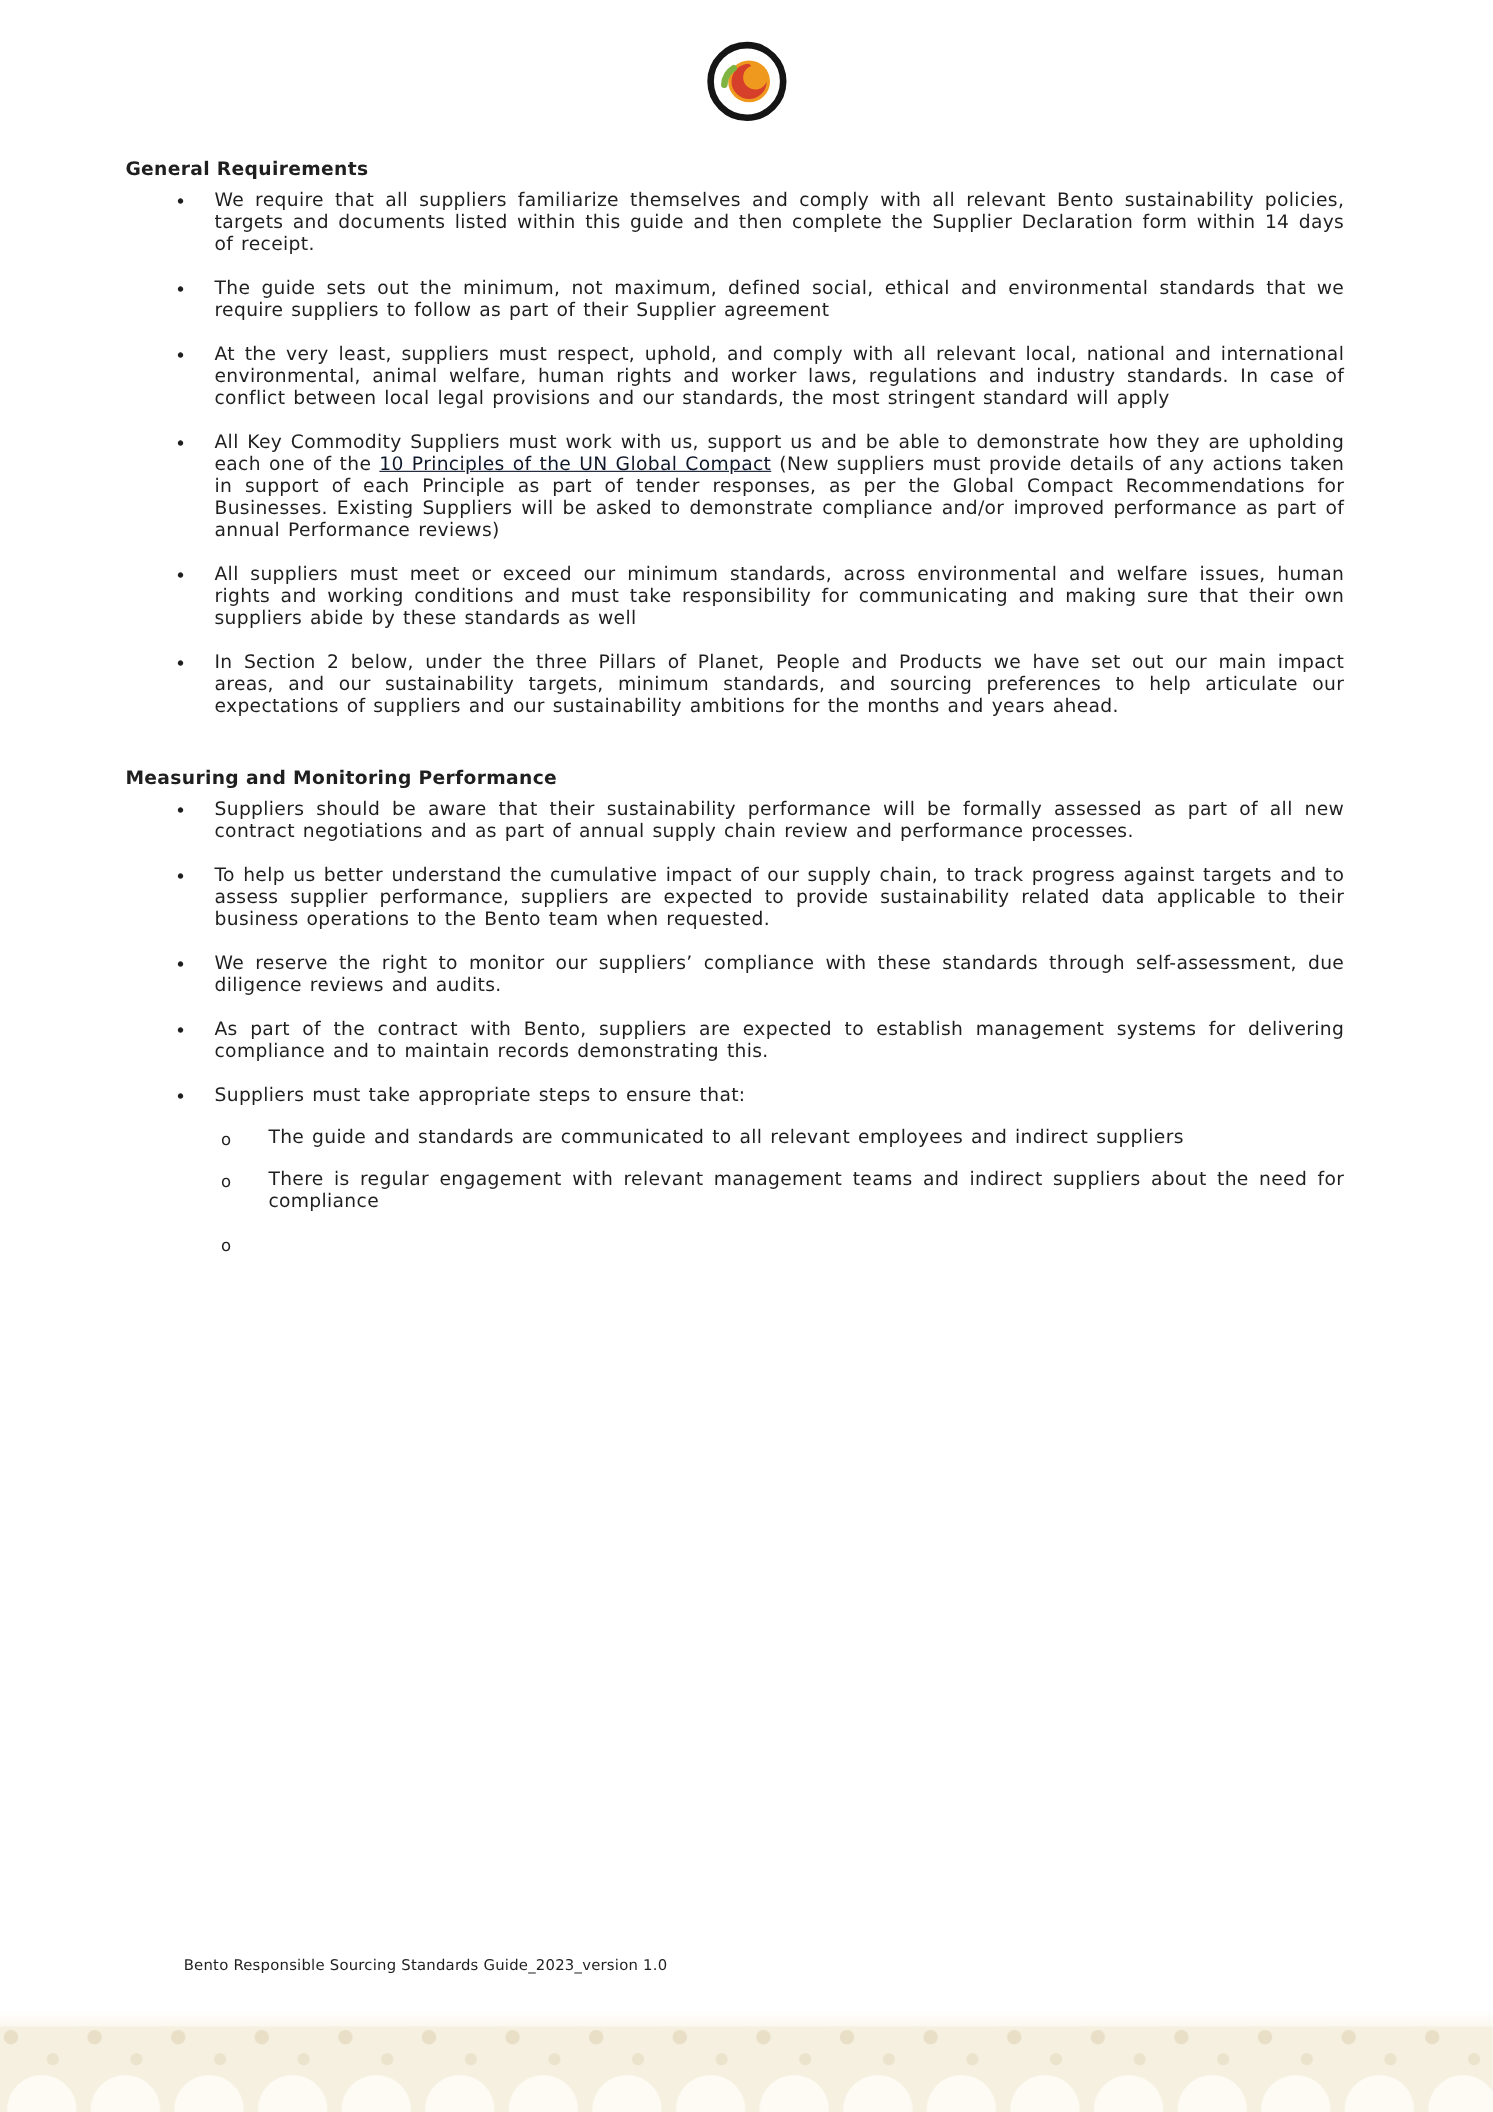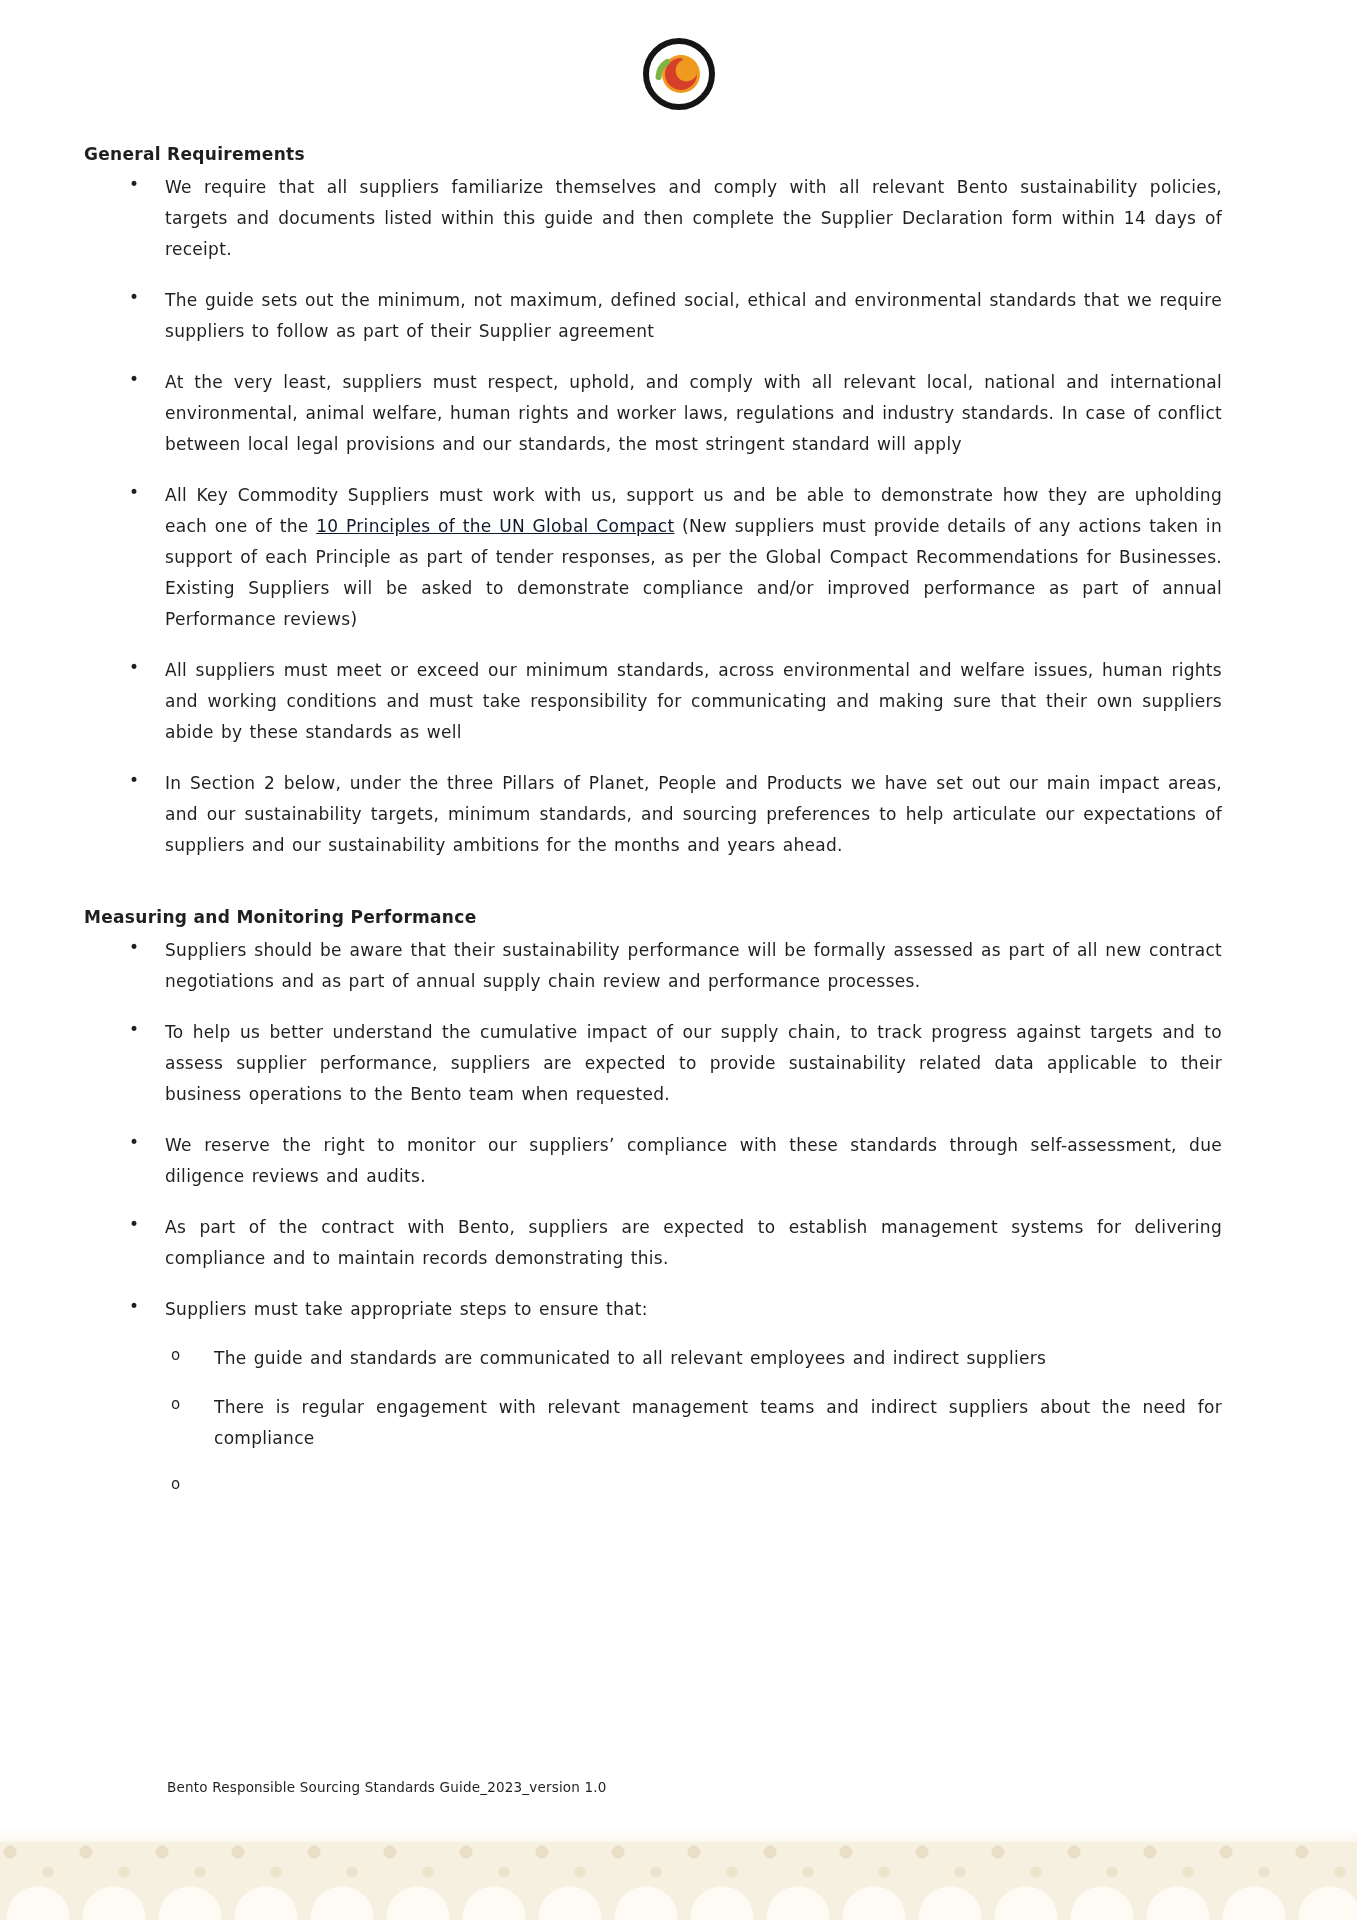--- a/index.html
+++ b/index.html
@@ -20,21 +20,21 @@
   .logo-word {
     font-size: 29px;
     font-weight: bold;
     letter-spacing: 0.5px;
     color: #141414;
     line-height: 1;
     margin-top: -4px;
   }
   
   .content {
-    padding: 26px 135px 0 84px;
+    padding: 26px 135px 0 114px;
   }
   .h {
     font-size: 17px;
     font-weight: bold;
     margin: 0 0 6px 0;
     letter-spacing: 0.3px;
   }
   .sec2 .h { margin-top: 46px; }
   .list { margin: 0; padding: 0; }
   .li {
@@ -48,21 +48,21 @@
     left: 45px;
     top: 0;
     font-size: 17px;
     line-height: 24.5px;
   }
   .li.sub { padding-left: 130px; margin-top: 18px; }
   .li.sub .mk { left: 87px; font-size: 15px; }
   .tx {
     margin: 0;
     font-size: 17px;
-    line-height: 31px;
+    line-height: 20px;
     letter-spacing: 0.3px;
     word-spacing: 1.5px;
     text-align: justify;
   }
   .link {
     color: #0f172a;
     text-decoration: underline;
     cursor: pointer;
   }
   

